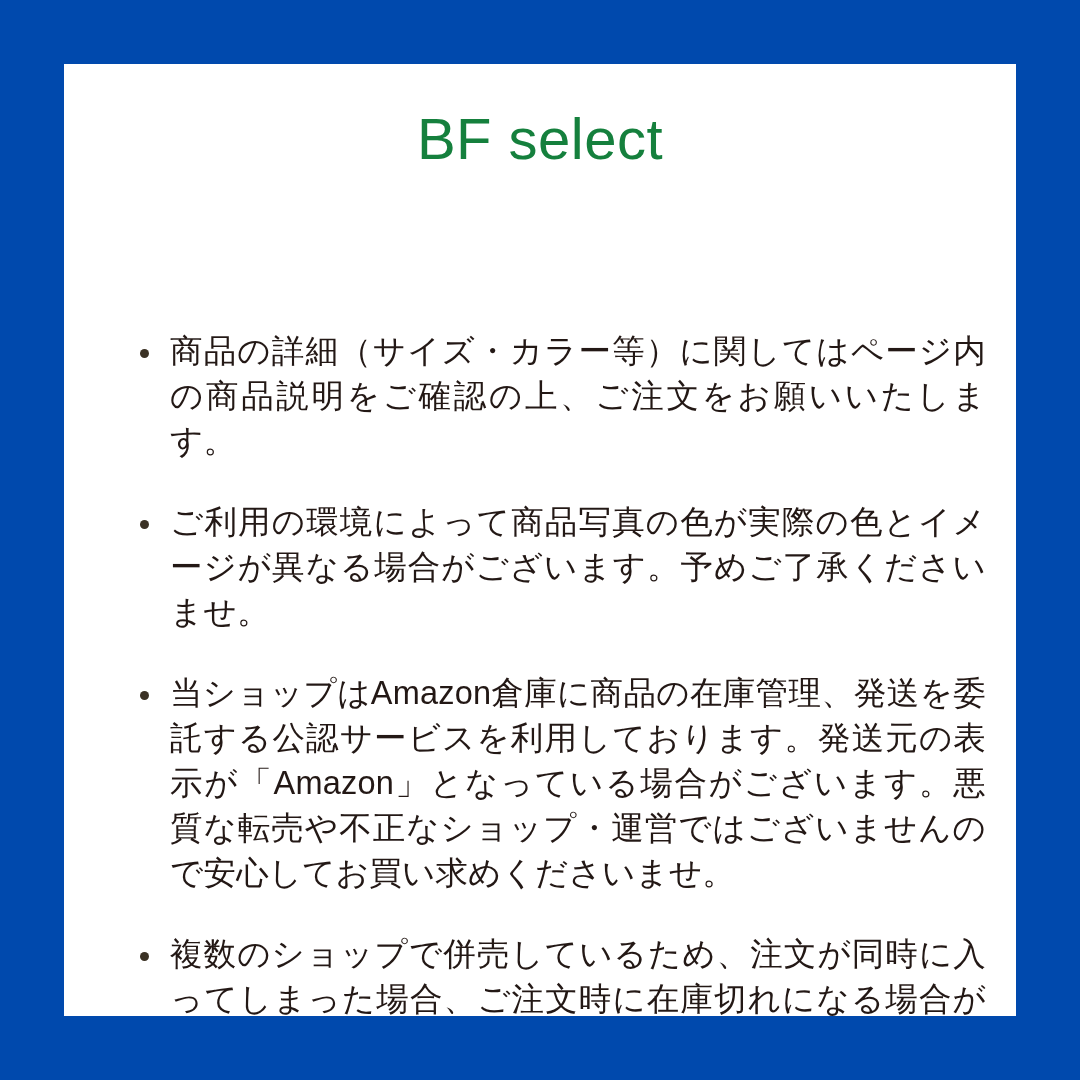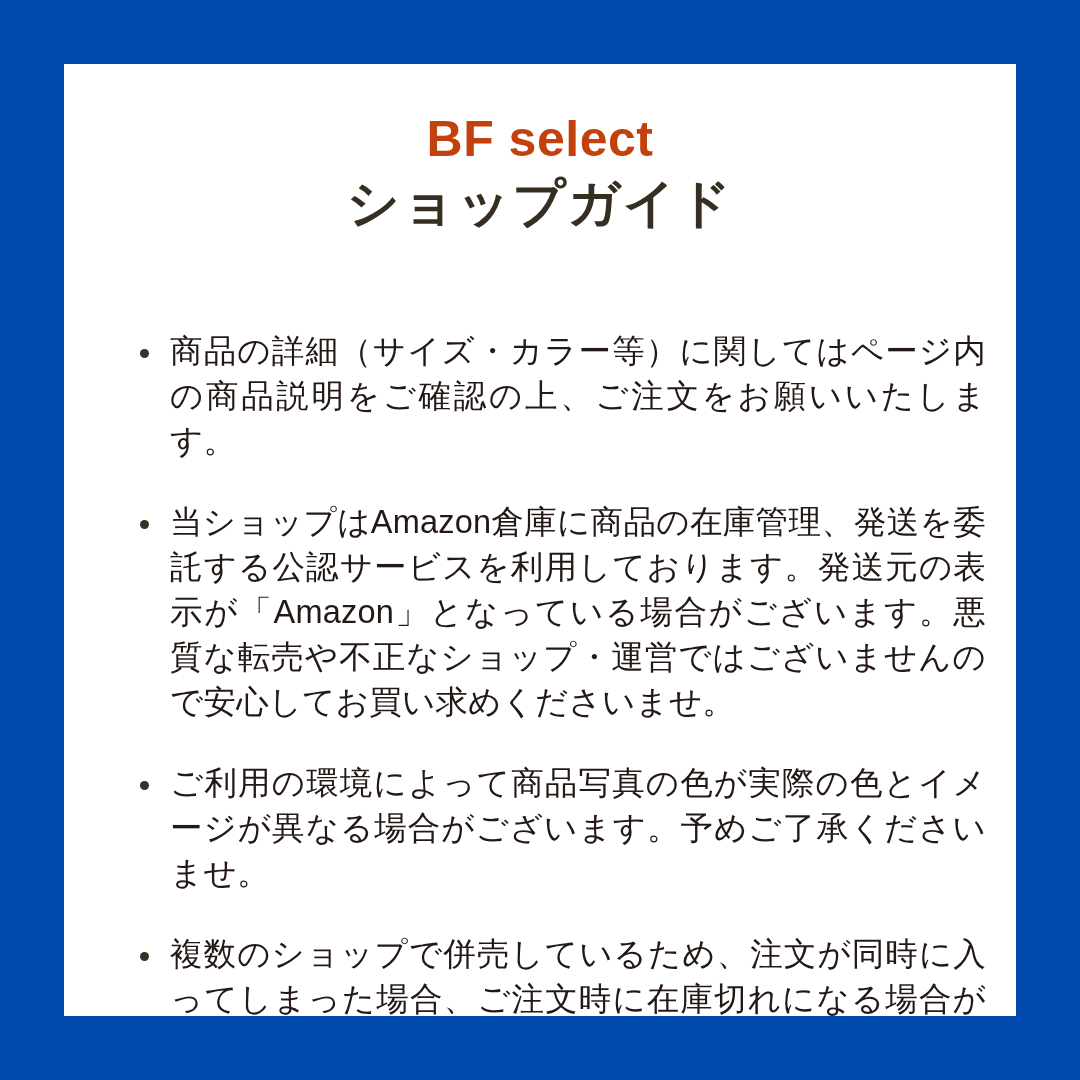--- a/index.html
+++ b/index.html
@@ -36,25 +36,25 @@
   #title-block {
     position: absolute;
     left: 0;
     top: 44px;
     width: 952px;
     text-align: center;
     color: #362e20;
   }
 
   .title-line-1 {
-    font-size: 50px;
-    font-weight: bold;
+    font-size: 58px;
+    font-weight: normal;
     line-height: 62px;
     letter-spacing: 0.5px;
-    color: #c2410c;
+    color: #15803d;
     white-space: nowrap;
   }
 
   .title-line-2 {
     font-size: 52px;
     font-weight: bold;
     line-height: 66px;
     letter-spacing: 2px;
     color: #362e20;
     white-space: nowrap;
@@ -101,38 +101,37 @@
   }
 </style>
 </head>
 <body>
 
 <div id="page">
   <div id="card">
 
     <div id="title-block">
       <div class="title-line-1">BF select</div>
-      <div class="title-line-2">ショップガイド</div>
     </div>
 
     <ul id="bullet-list">
 
       <li class="bullet-item">
         <span class="bullet-dot"></span>
         <span class="bullet-text">商品の詳細（サイズ・カラー等）に関してはページ内の商品説明をご確認の上、ご注文をお願いいたします。</span>
       </li>
 
       <li class="bullet-item">
         <span class="bullet-dot"></span>
-        <span class="bullet-text">当ショップはAmazon倉庫に商品の在庫管理、発送を委託する公認サービスを利用しております。発送元の表示が「Amazon」となっている場合がございます。悪質な転売や不正なショップ・運営ではございませんので安心してお買い求めくださいませ。</span>
+        <span class="bullet-text">ご利用の環境によって商品写真の色が実際の色とイメージが異なる場合がございます。予めご了承くださいませ。</span>
       </li>
 
       <li class="bullet-item">
         <span class="bullet-dot"></span>
-        <span class="bullet-text">ご利用の環境によって商品写真の色が実際の色とイメージが異なる場合がございます。予めご了承くださいませ。</span>
+        <span class="bullet-text">当ショップはAmazon倉庫に商品の在庫管理、発送を委託する公認サービスを利用しております。発送元の表示が「Amazon」となっている場合がございます。悪質な転売や不正なショップ・運営ではございませんので安心してお買い求めくださいませ。</span>
       </li>
 
       <li class="bullet-item">
         <span class="bullet-dot"></span>
         <span class="bullet-text">複数のショップで併売しているため、注文が同時に入ってしまった場合、ご注文時に在庫切れになる場合がございます。予めご了承くださいませ。</span>
       </li>
 
     </ul>
   </div>
 </div>

